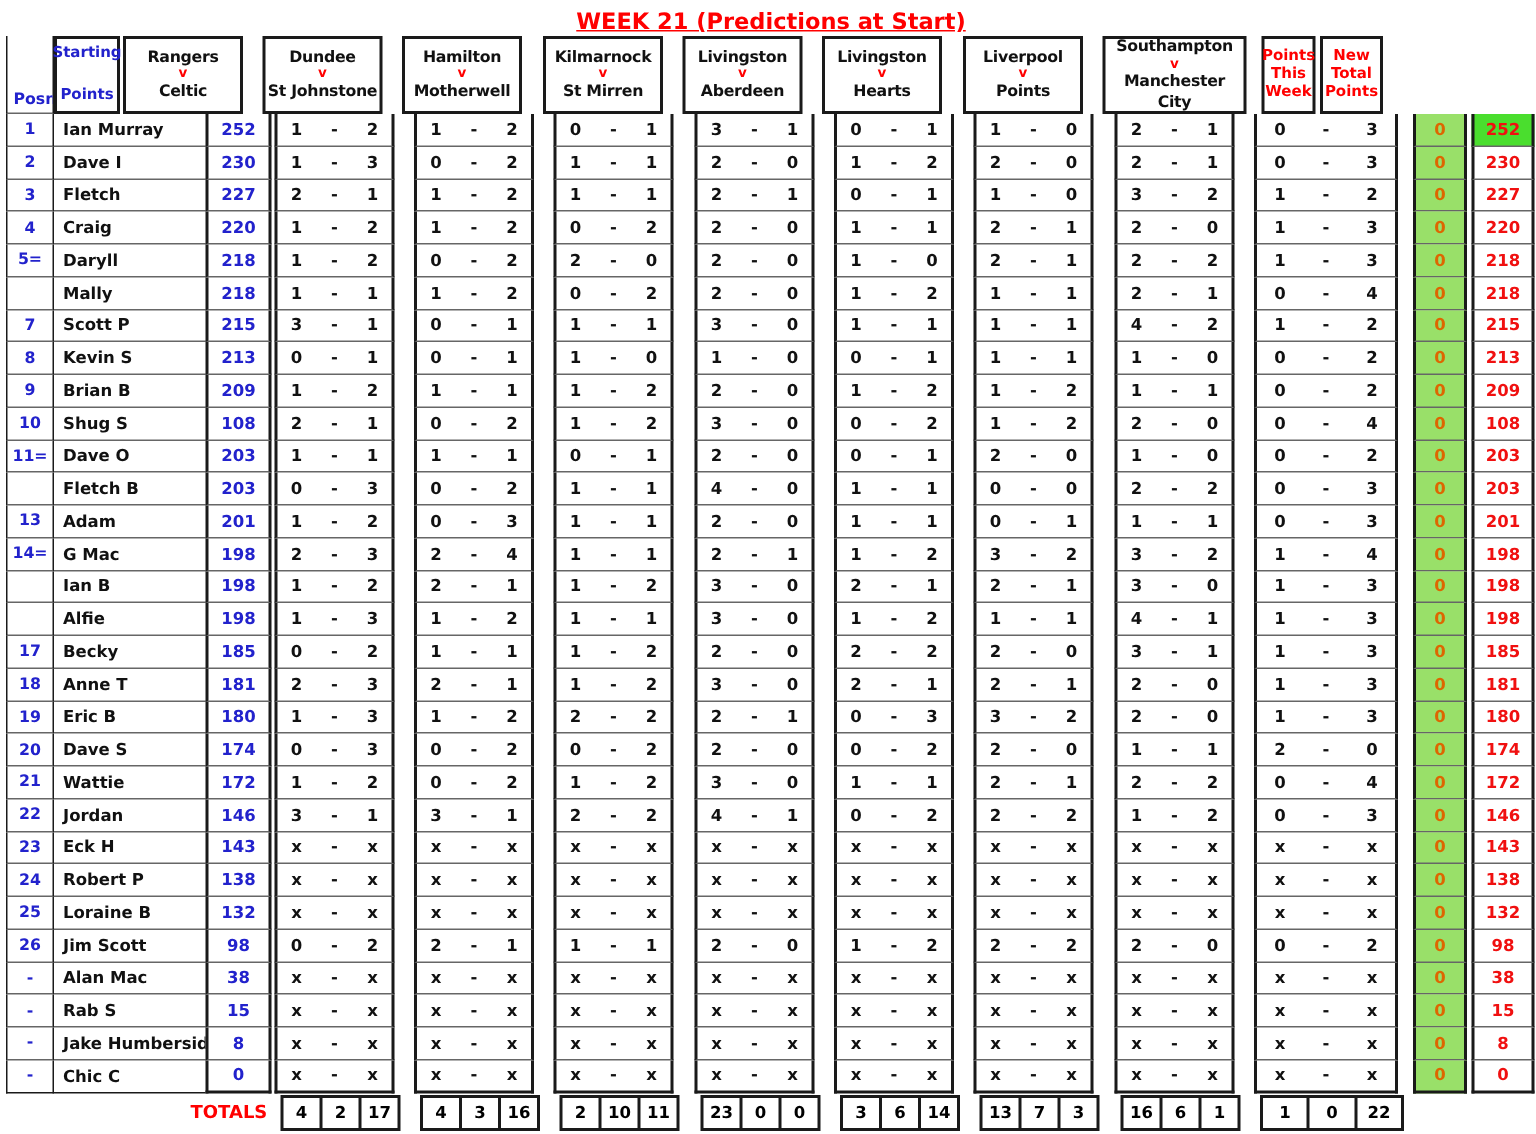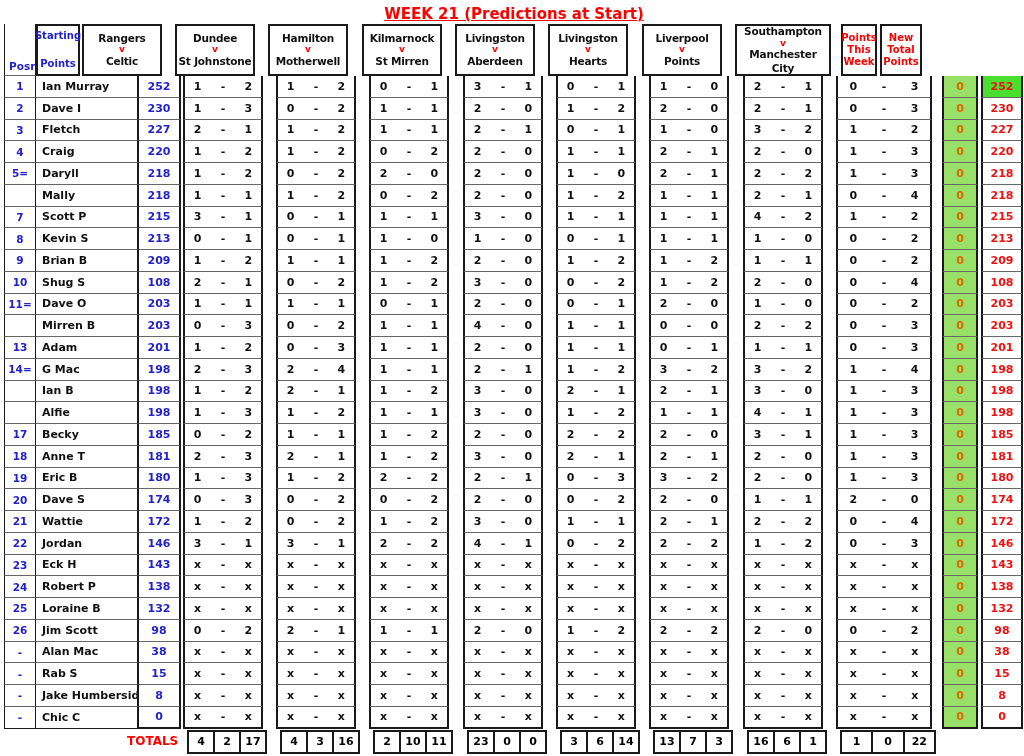--- a/index.html
+++ b/index.html
@@ -753,21 +753,21 @@
           <div class="third">-</div>
           <div class="third">2</div>
         </div>
         <div class="gap" style="width: 10px;"></div>
         <div class="c pts">0</div>
         <div class="gap" style="width: 3px;"></div>
         <div class="c tot">203</div>
       </div>
       <div class="row body-row">
         <div class="c posn"></div>
-        <div class="c name">Mirren B</div>
+        <div class="c name">Fletch B</div>
         <div class="c start">203</div>
         <div class="gap" style="width: 2px;"></div>
         <div class="c match">
           <div class="third">0</div>
           <div class="third">-</div>
           <div class="third">3</div>
         </div>
         <div class="gap" style="width: 13px;"></div>
         <div class="c match">
           <div class="third">0</div>

